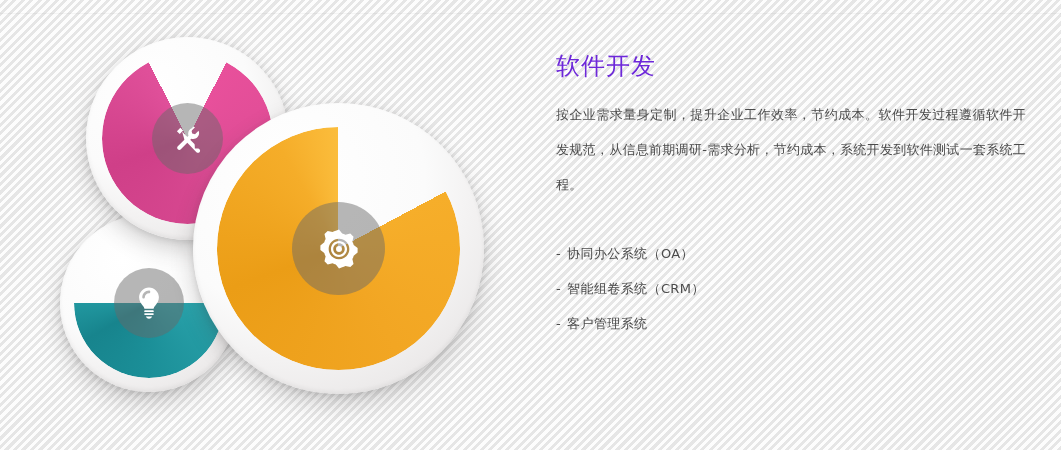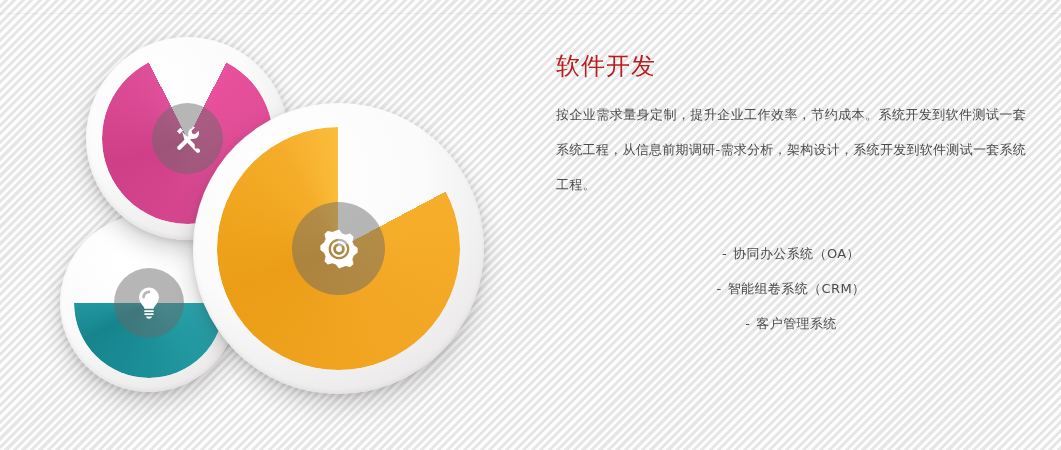--- a/index.html
+++ b/index.html
@@ -146,38 +146,37 @@
     left: 556px;
     top: 52px;
     width: 470px;
   }
 
   .headline {
     margin: 0;
     font-size: 24px;
     font-weight: 400;
     line-height: 1.2;
-    color: #b91c1c;
+    color: #6d28d9;
     letter-spacing: 1px;
   }
 
   .lede {
     margin: 16px 0 0 0;
     font-size: 13px;
     line-height: 35px;
     color: #4b4b4b;
     text-align: justify;
     letter-spacing: 0.2px;
   }
 
   .bullets {
     list-style: none;
     margin: 34px 0 0 0;
     padding: 0;
-    text-align: center;
   }
   .bullets li {
     font-size: 13px;
     line-height: 35px;
     color: #4b4b4b;
     letter-spacing: 0.4px;
   }
   .dash { color: #4b4b4b; margin-right: 6px; }
 </style>
 </head>
@@ -232,21 +231,21 @@
             <circle cx="24" cy="24" r="3.1"></circle>
           </g>
         </svg>
       </div>
     </div>
 
   </div>
 
   <div class="copy">
     <h1 class="headline">软件开发</h1>
-    <p class="lede">按企业需求量身定制，提升企业工作效率，节约成本。系统开发到软件测试一套系统工程，从信息前期调研-需求分析，架构设计，系统开发到软件测试一套系统工程。</p>
+    <p class="lede">按企业需求量身定制，提升企业工作效率，节约成本。软件开发过程遵循软件开发规范，从信息前期调研-需求分析，节约成本，系统开发到软件测试一套系统工程。</p>
     <ul class="bullets">
       <li><span class="dash">-</span><span>协同办公系统（OA）</span></li>
       <li><span class="dash">-</span><span>智能组卷系统（CRM）</span></li>
       <li><span class="dash">-</span><span>客户管理系统</span></li>
     </ul>
   </div>
 
 </div>
 
 </body></html>

